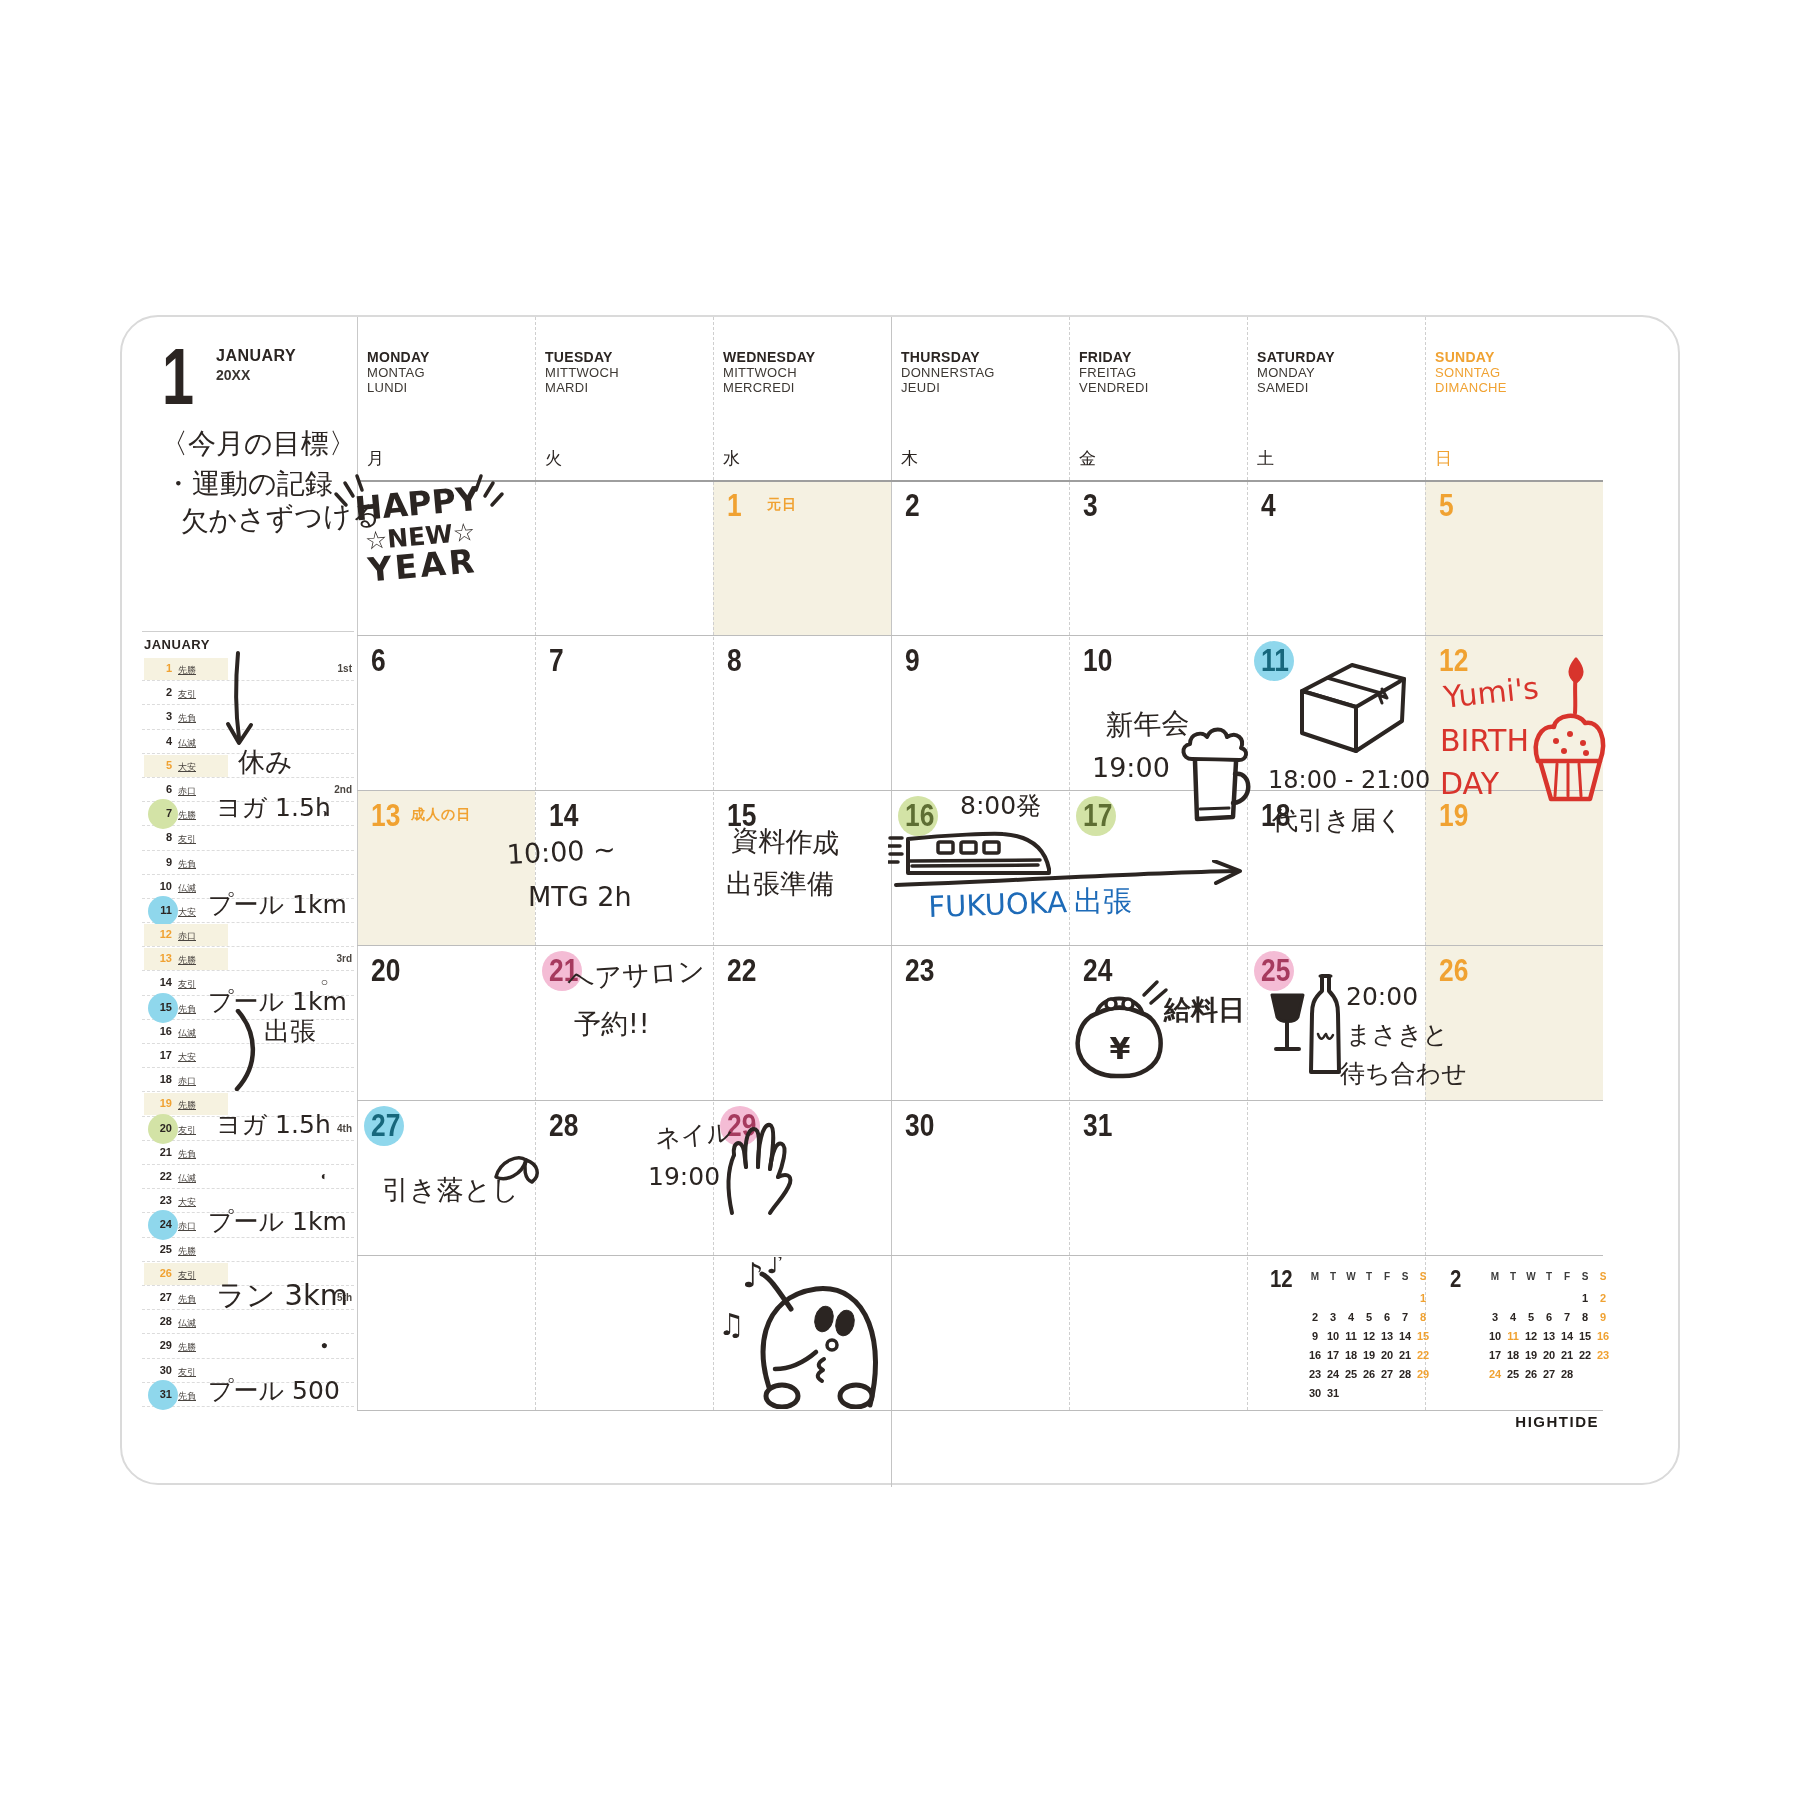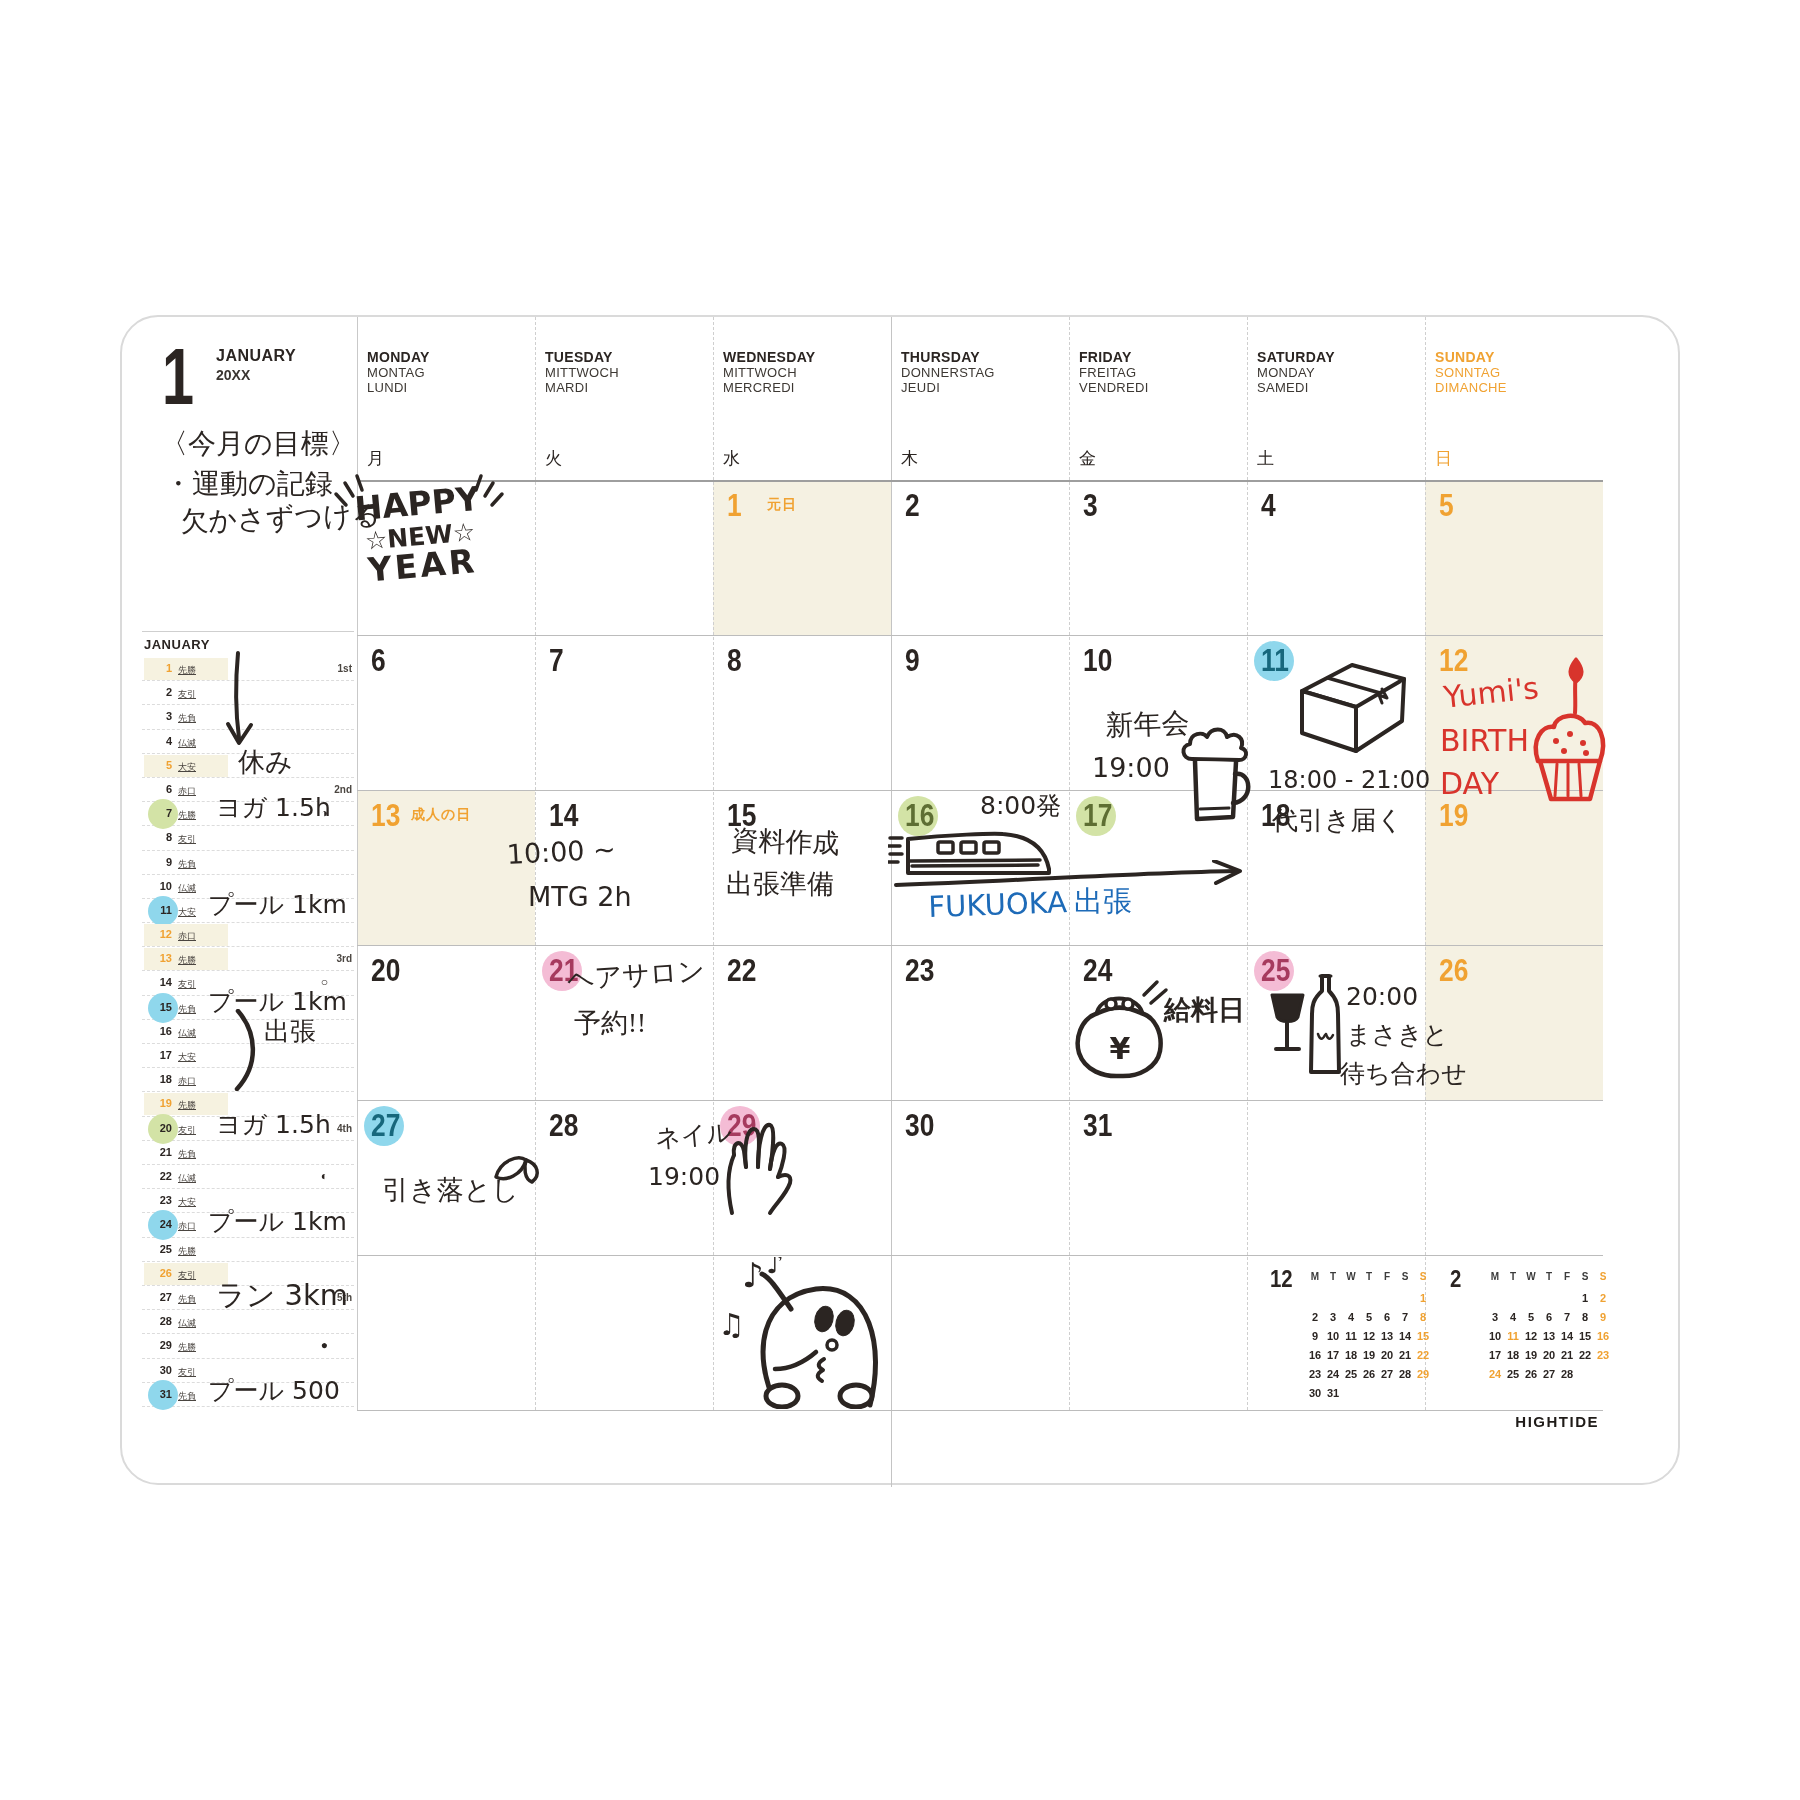--- a/index.html
+++ b/index.html
@@ -402,21 +402,21 @@
               <circle cx="57" cy="86" r="3"></circle>
         <circle cx="38" cy="94" r="3"></circle>
               <circle cx="60" cy="96" r="3"></circle>
       </g>
     </g>
   </svg>
         <div class="hw" style="left: 384px; top: 523px; font-size: 27px; transform: rotate(-3deg);">10:00 ~</div>
         <div class="hw" style="left: 406px; top: 565px; font-size: 27px;">MTG 2h</div>
         <div class="hw" style="left: 610px; top: 508px; font-size: 27px; transform: rotate(2deg);">資料作成</div>
         <div class="hw" style="left: 604px; top: 552px; font-size: 27px;">出張準備</div>
-        <div class="hw" style="left: 838px; top: 475px; font-size: 25px; margin-left: 20px;">8:00発</div>
+        <div class="hw" style="left: 838px; top: 475px; font-size: 25px;">8:00発</div>
         <svg viewBox="0 0 170 82" class="doodle" width="170" height="82" style="left: 766px; top: 497px;">
     <g stroke="#2b2522" fill="#fff" stroke-linecap="round" stroke-linejoin="round">
       <path stroke-width="4" d="M20,25 C60,21 105,19 115,20 C143,22 157,35 161,55 L161,59 L20,59 Z"></path>
       <rect x="50" y="28" width="15" height="11" rx="2" stroke-width="3.5"></rect>
       <rect x="73" y="28" width="15" height="11" rx="2" stroke-width="3.5"></rect>
       <rect x="96" y="28" width="15" height="11" rx="2" stroke-width="3.5"></rect>
       <path stroke-width="3.5" fill="none" d="M22,47 L152,46"></path>
       <path stroke-width="3.5" fill="none" d="M24,52 L150,51"></path>
       <g stroke-width="3.5" fill="none">
         <path d="M2,24 L14,24"></path>
@@ -428,21 +428,21 @@
   </svg>
         <svg viewBox="0 0 358 32" class="doodle" width="358" height="32" style="left: 772px; top: 543px;">
     <g stroke="#2b2522" stroke-width="4" fill="none" stroke-linecap="round" stroke-linejoin="round">
       <path d="M2,25 C120,21 240,13 340,11"></path>
       <path d="M320,1 L346,11 L322,23"></path>
     </g>
   </svg>
         <div class="hw blue" style="left: 806px; top: 575px; font-size: 29px; transform: rotate(-2deg);">FUKUOKA</div>
         <div class="hw blue" style="left: 952px; top: 569px; font-size: 29px;">出張</div>
         <div class="hw" style="left: 444px; top: 648px; font-size: 27px; transform: rotate(-4deg);">ヘアサロン</div>
-        <div class="hw" style="left: 452px; top: 692px; font-size: 27px; font-family: Liberation Serif, serif;">予約!!</div>
+        <div class="hw" style="left: 452px; top: 692px; font-size: 27px;">予約!!</div>
         <svg viewBox="0 0 100 100" class="doodle" width="100" height="100" style="left: 948px; top: 662px;">
     <g stroke="#2b2522" fill="none" stroke-linecap="round" stroke-linejoin="round">
       <path stroke-width="3.5" d="M74,16 L87,3"></path>
             <path stroke-width="3.5" d="M81,24 L96,11"></path>
       <path stroke-width="4.5" fill="#fff" d="M28,34 C10,40 5,60 9,74 C15,92 34,98 50,97 C70,98 87,88 90,72 C93,54 85,38 71,34 C57,27 42,27 28,34 Z"></path>
       <path stroke-width="4" d="M27,33 C32,15 66,15 72,33"></path>
       <circle cx="41" cy="25" r="5" stroke-width="3.5" fill="#fff"></circle>
       <circle cx="58" cy="25" r="5" stroke-width="3.5" fill="#fff"></circle>
       <text x="50" y="80" text-anchor="middle" font-size="30" font-weight="bold" fill="#2b2522" stroke="none">¥</text>
     </g>

